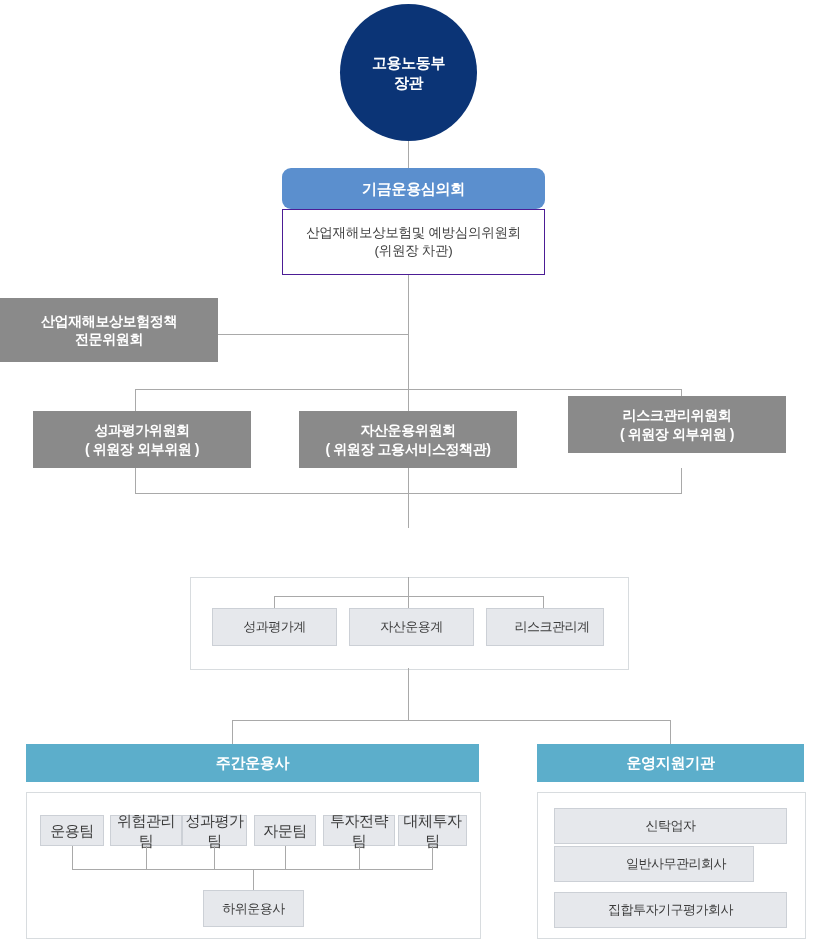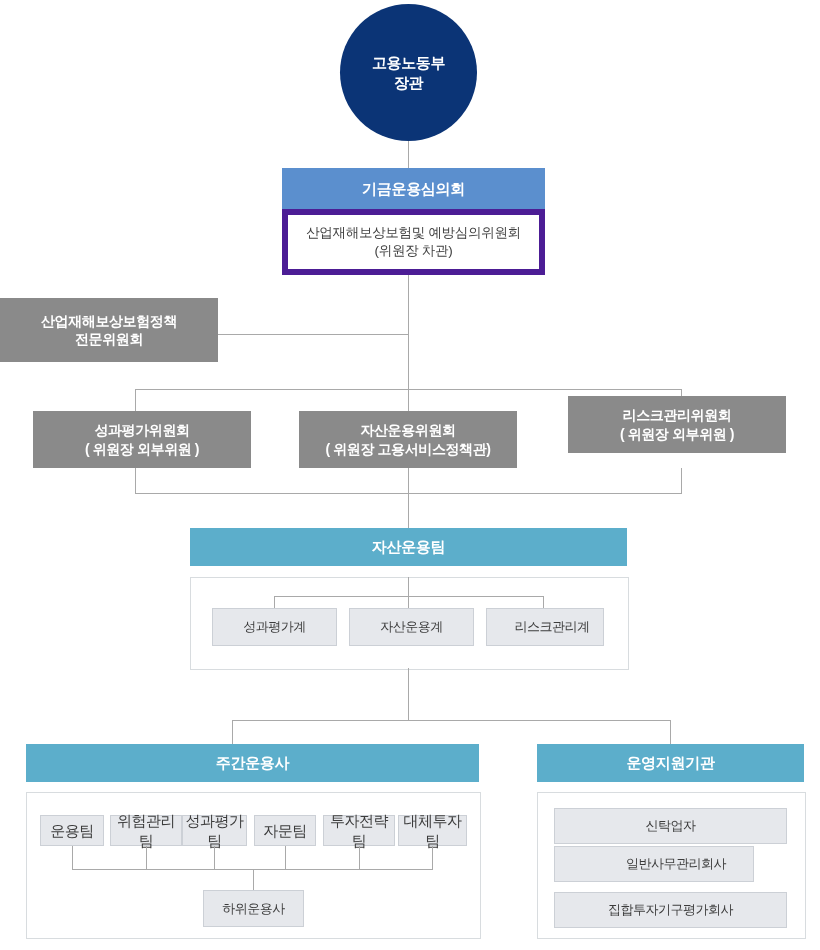--- a/index.html
+++ b/index.html
@@ -50,21 +50,21 @@
   
   .hdr-blue {
     background: #5b8fce;
     color: #ffffff;
     font-size: 15px;
     font-weight: bold;
     letter-spacing: -0.3px;
   }
   .body-white {
     background: #ffffff;
-    border: 6px solid #4c1d95;
+    border: 1px solid #4c1d95;
     color: #404040;
     font-size: 13.5px;
     letter-spacing: -0.3px;
   }
 
   
   .gray {
     background: #8a8a8a;
     color: #ffffff;
     font-size: 14px;
@@ -102,21 +102,21 @@
 
 <div id="chart">
 
   <div class="node circle" style="left:340px; top:4px; width:137px; height:137px; flex-direction:column;">
     <span>고용노동부</span>
     <span>장관</span>
   </div>
 
   <div class="line v" style="left:408px; top:141px; height:27px;"></div>
 
-  <div class="node hdr-blue" style="left:282px; top:168px; width:263px; height:41px;">기금운용심의회</div>
+  <div class="node hdr-blue" style="left:282px; top:168px; width:263px; height:41px;border-radius:9px;">기금운용심의회</div>
   <div class="node body-white" style="left:282px; top:209px; width:263px; height:66px; flex-direction:column;">
     <span>산업재해보상보험및 예방심의위원회</span>
     <span>(위원장 차관)</span>
   </div>
 
   <div class="line v" style="left:408px; top:275px; height:114px;"></div>
 
   <div class="node gray" style="left:0px; top:298px; width:218px; height:64px; flex-direction:column;">
     <span>산업재해보상보험정책</span>
     <span>전문위원회</span>
@@ -141,21 +141,20 @@
     <span>리스크관리위원회</span>
     <span>( 위원장 외부위원 )</span>
   </div>
 
   <div class="line v" style="left:135px; top:468px; height:25px;"></div>
   <div class="line v" style="left:408px; top:468px; height:25px;"></div>
   <div class="line v" style="left:681px; top:468px; height:25px;"></div>
   <div class="line h" style="left:135px; top:493px; width:547px;"></div>
   <div class="line v" style="left:408px; top:493px; height:35px;"></div>
 
-  <div class="node hdr-teal" style="left:190px; top:528px; width:437px; height:38px;">자산운용팀</div>
   <div class="panel" style="position:absolute; left:190px; top:577px; width:437px; height:91px;"></div>
 
   <div class="line v" style="left:408px; top:577px; height:19px;"></div>
   <div class="line h" style="left:274px; top:596px; width:269px;"></div>
   <div class="line v" style="left:274px; top:596px; height:12px;"></div>
   <div class="line v" style="left:408px; top:596px; height:12px;"></div>
   <div class="line v" style="left:543px; top:596px; height:12px;"></div>
 
   <div class="node chip" style="left:212px; top:608px; width:125px; height:38px;">성과평가계</div>
   <div class="node chip" style="left:349px; top:608px; width:125px; height:38px;">자산운용계</div>

